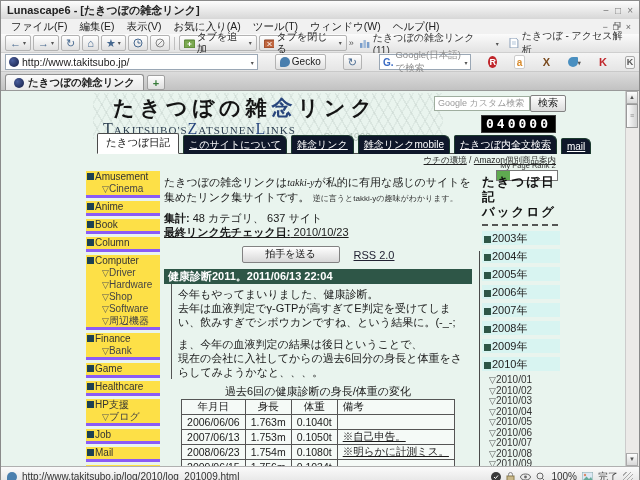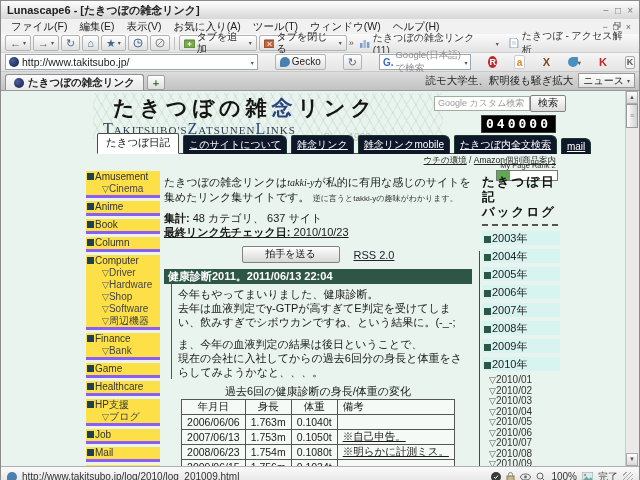--- a/index.html
+++ b/index.html
@@ -208,27 +208,20 @@
     <span class="icbtn" style="color:#c0262b;font-size:11px;">K</span>
     <span class="icbtn" style="border:1px solid #aaa;background:#f4f4f4;color:#555;width:11px;height:11px;font-size:9px;">K</span>
   </div>
 
   <div class="tabbar">
     <span class="ptab">
       <span class="luna"></span>
       <span>たきつぼの雑念リンク</span>
     </span>
     <span class="plus">+</span>
-    <span class="newsarea">
-      <span>読モ大学生、釈明後も騒ぎ拡大</span>
-      <span class="newsbtn">
-          <span>ニュース</span>
-          <span class="dd">▾</span>
-        </span>
-    </span>
   </div>
 
   <div class="content">
     <div class="hdr-pattern"></div>
 
     <div class="ptitle">
       <span>たきつぼの雑</span><span class="blue">念</span><span>リンク</span>
     </div>
     <div class="psub">
       <span class="big">T</span><span>AKITSUBO'S</span><span class="big blue">Z</span><span>ATSUNEN</span><span class="big blue">L</span><span>INKS</span>

